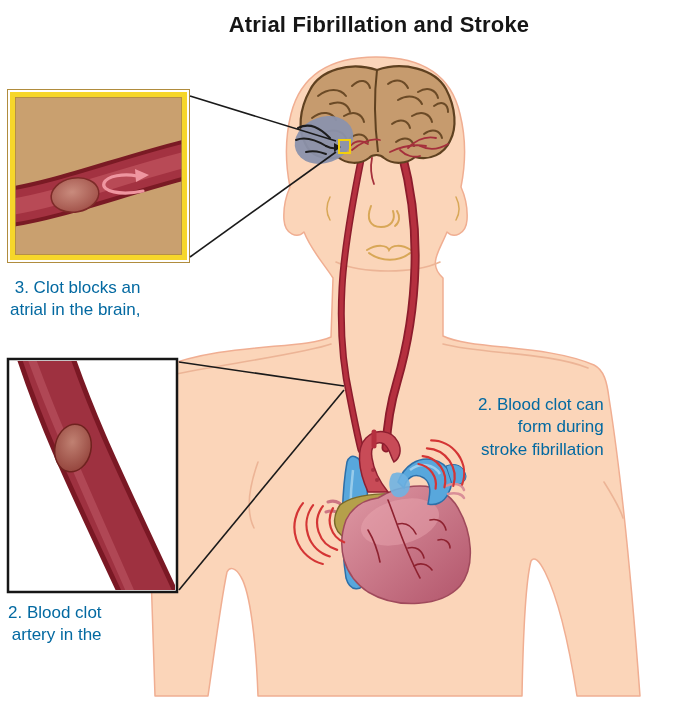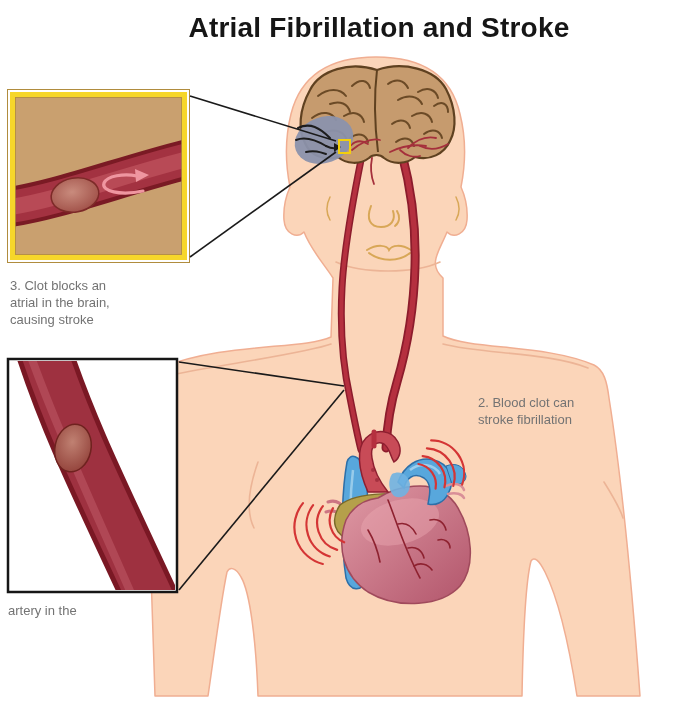--- a/index.html
+++ b/index.html
@@ -1,21 +1,21 @@
 <!DOCTYPE html>
 <html><head>
 <meta charset="utf-8">
 <style>
   html,body{margin:0;padding:0;background:#ffffff;}
   .stage{position:relative;width:682px;height:702px;background:#ffffff;overflow:hidden;
          font-family:"Liberation Sans",sans-serif;}
   .stage svg{position:absolute;left:0;top:0;}
   .title{position:absolute;left:379px;top:12px;transform:translateX(-50%);
-         white-space:nowrap;font-size:28px;font-weight:600;color:#161616;letter-spacing:0.2px;}
-  .callout{position:absolute;font-size:13px;line-height:1.32;color:#737373;}
+         white-space:nowrap;font-size:22px;font-weight:600;color:#161616;letter-spacing:0.2px;}
+  .callout{position:absolute;font-size:17px;line-height:1.32;color:#0369a1;text-align:right;}
   .callout div{white-space:nowrap;}
 </style>
 </head>
 <body>
 
 <div class="stage">
 
 <svg width="682" height="702" viewBox="0 0 682 702">
   <defs>
     <radialGradient id="clotGrad" cx="45%" cy="40%" r="70%">
@@ -242,25 +242,26 @@
     <line x1="179" y1="362" x2="344" y2="386"></line>
     <line x1="344" y1="390" x2="179" y2="590"></line>
   </g>
 </svg>
 
 <div class="title">Atrial Fibrillation and Stroke</div>
 
 <div class="callout" style="left:10px;top:277px;">
   <div>3. Clot blocks an</div>
   <div>atrial in the brain,</div>
-  <div>causing stroke</div>
 </div>
 
 <div class="callout" style="left:8px;top:602px;">
+  <div>2. Blood clot</div>
   <div>artery in the</div>
 </div>
 
 <div class="callout" style="left:478px;top:394px;">
   <div>2. Blood clot can</div>
+  <div>form during</div>
   <div>stroke fibrillation</div>
 </div>
 
 </div>
 
 </body></html>

